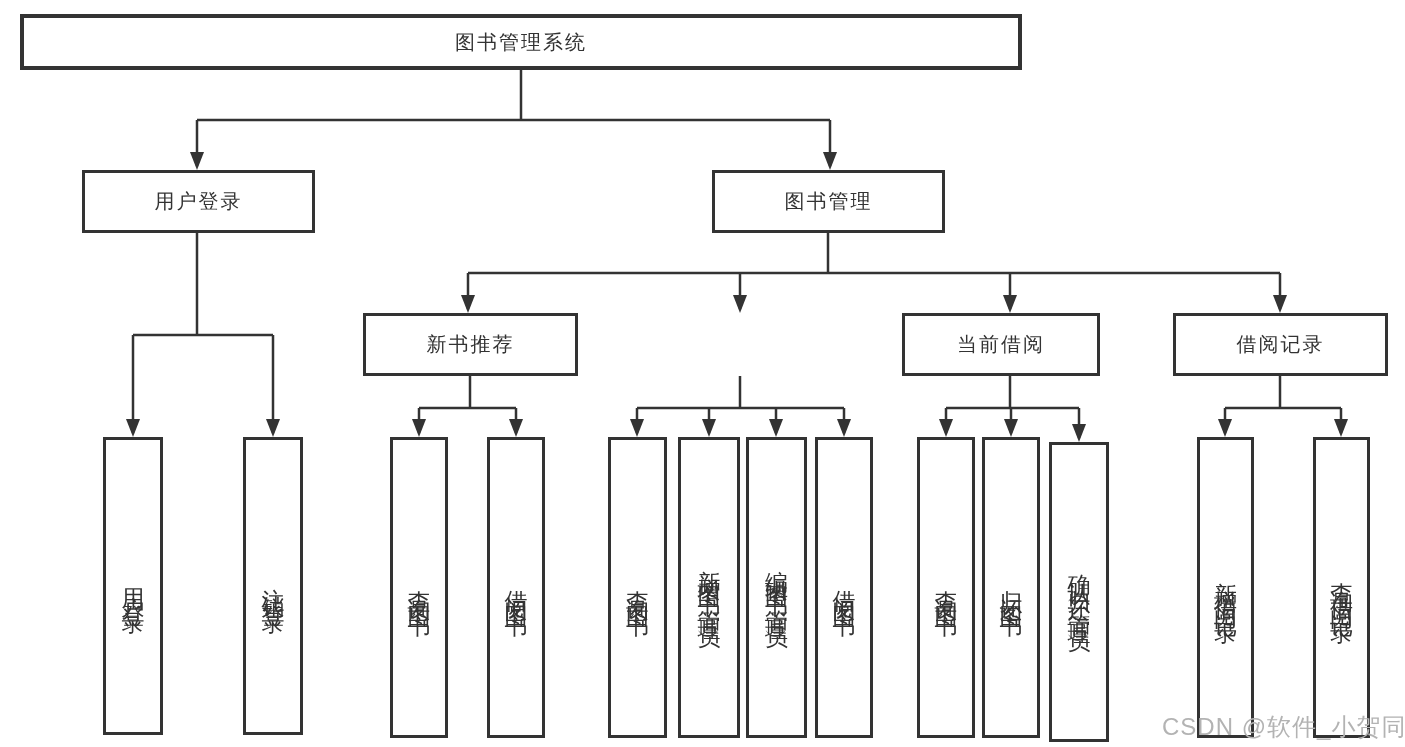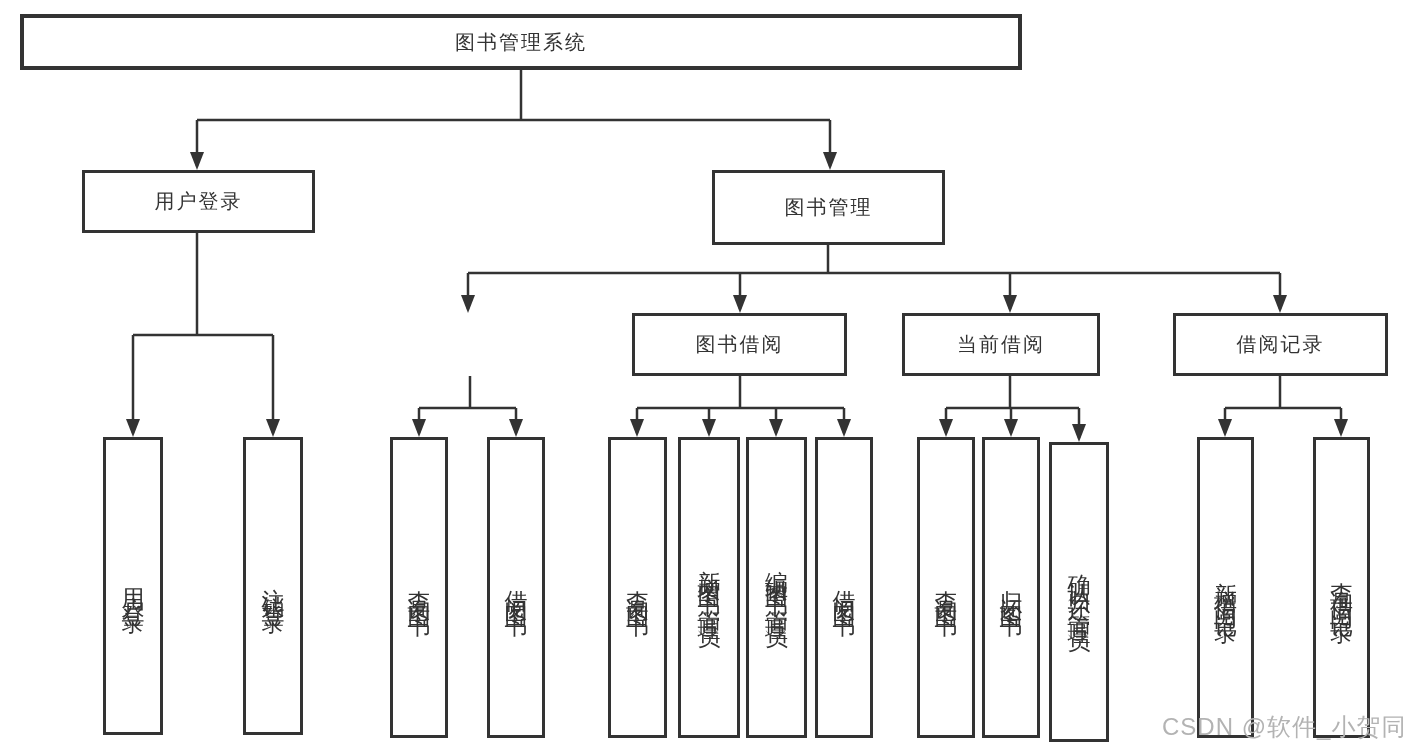--- a/index.html
+++ b/index.html
@@ -109,26 +109,26 @@
     </g>
   </svg>
 
   <div class="hbox root" style="left:20px;top:14px;width:1002px;height:56px">
     <span>图书管理系统</span>
   </div>
 
   <div class="hbox" style="left:82px;top:170px;width:233px;height:63px">
     <span>用户登录</span>
   </div>
-  <div class="hbox" style="left:712px;top:170px;width:233px;height:75px">
+  <div class="hbox" style="left:712px;top:170px;width:233px;height:63px">
     <span>图书管理</span>
   </div>
 
-  <div class="hbox" style="left:632px;top:313px;width:215px;height:63px">
-    <span>图书借阅</span>
+  <div class="hbox" style="left:363px;top:313px;width:215px;height:63px">
+    <span>新书推荐</span>
   </div>
   <div class="hbox" style="left:902px;top:313px;width:198px;height:63px">
     <span>当前借阅</span>
   </div>
   <div class="hbox" style="left:1173px;top:313px;width:215px;height:63px">
     <span>借阅记录</span>
   </div>
 
   <div class="vbox" style="left:103px;top:437px;width:60px;height:298px">
     <span>用户登录</span>

